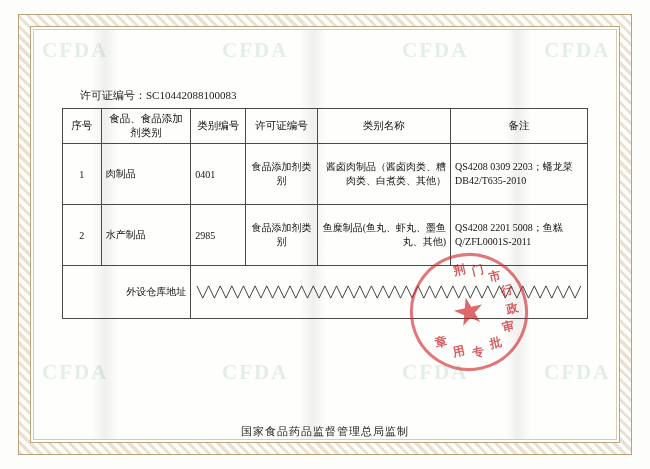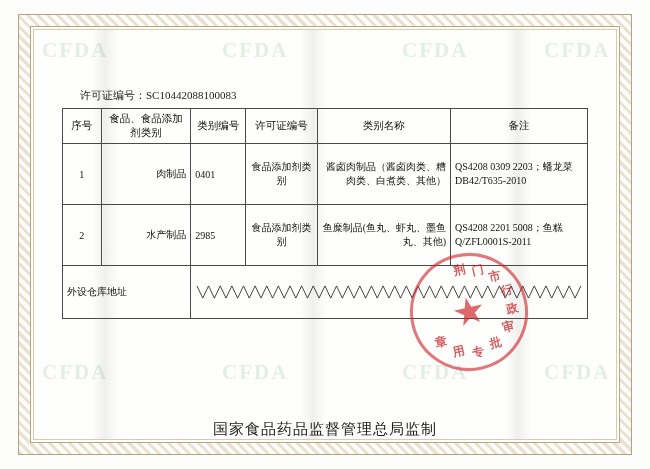--- a/index.html
+++ b/index.html
@@ -129,27 +129,27 @@
     padding: 3px 4px;
     vertical-align: middle;
     background: transparent;
   }
   .tbl th {
     text-align: center;
     font-size: 10.5px;
     height: 20px;
   }
   .c-seq      { width: 34px;  text-align: center; }
-  .c-cat      { width: 94px;  text-align: right; }
+  .c-cat      { width: 94px;  text-align: left; }
   .c-code     { width: 52px;  }
   .c-name     { width: 74px;  text-align: center; }
   .c-detail   { width: 148px; text-align: right; line-height: 1.45; }
   .c-remark   { width: 144px; text-align: left; line-height: 1.45; }
   .row-body td { height: 54px; }
-  .addr-label { text-align: left; line-height: 1.35; height: 46px; }
+  .addr-label { text-align: right; line-height: 1.35; height: 46px; }
   .addr-value { text-align: left; }
   .squiggle {
     display: block;
     width: 100%;
     height: 22px;
   }
 
   
   .seal {
     position: absolute;
@@ -191,21 +191,21 @@
   }
 
   
   .footer {
     position: absolute;
     bottom: 30px;
     left: 0;
     width: 650px;
     text-align: center;
     font-family: "Liberation Serif", serif;
-    font-size: 15px;
+    font-size: 11px;
     color: #1b1b1b;
     letter-spacing: 1px;
   }
 </style>
 </head>
 <body>
 
 <div id="page">
 
   <div class="border-outer"></div>

